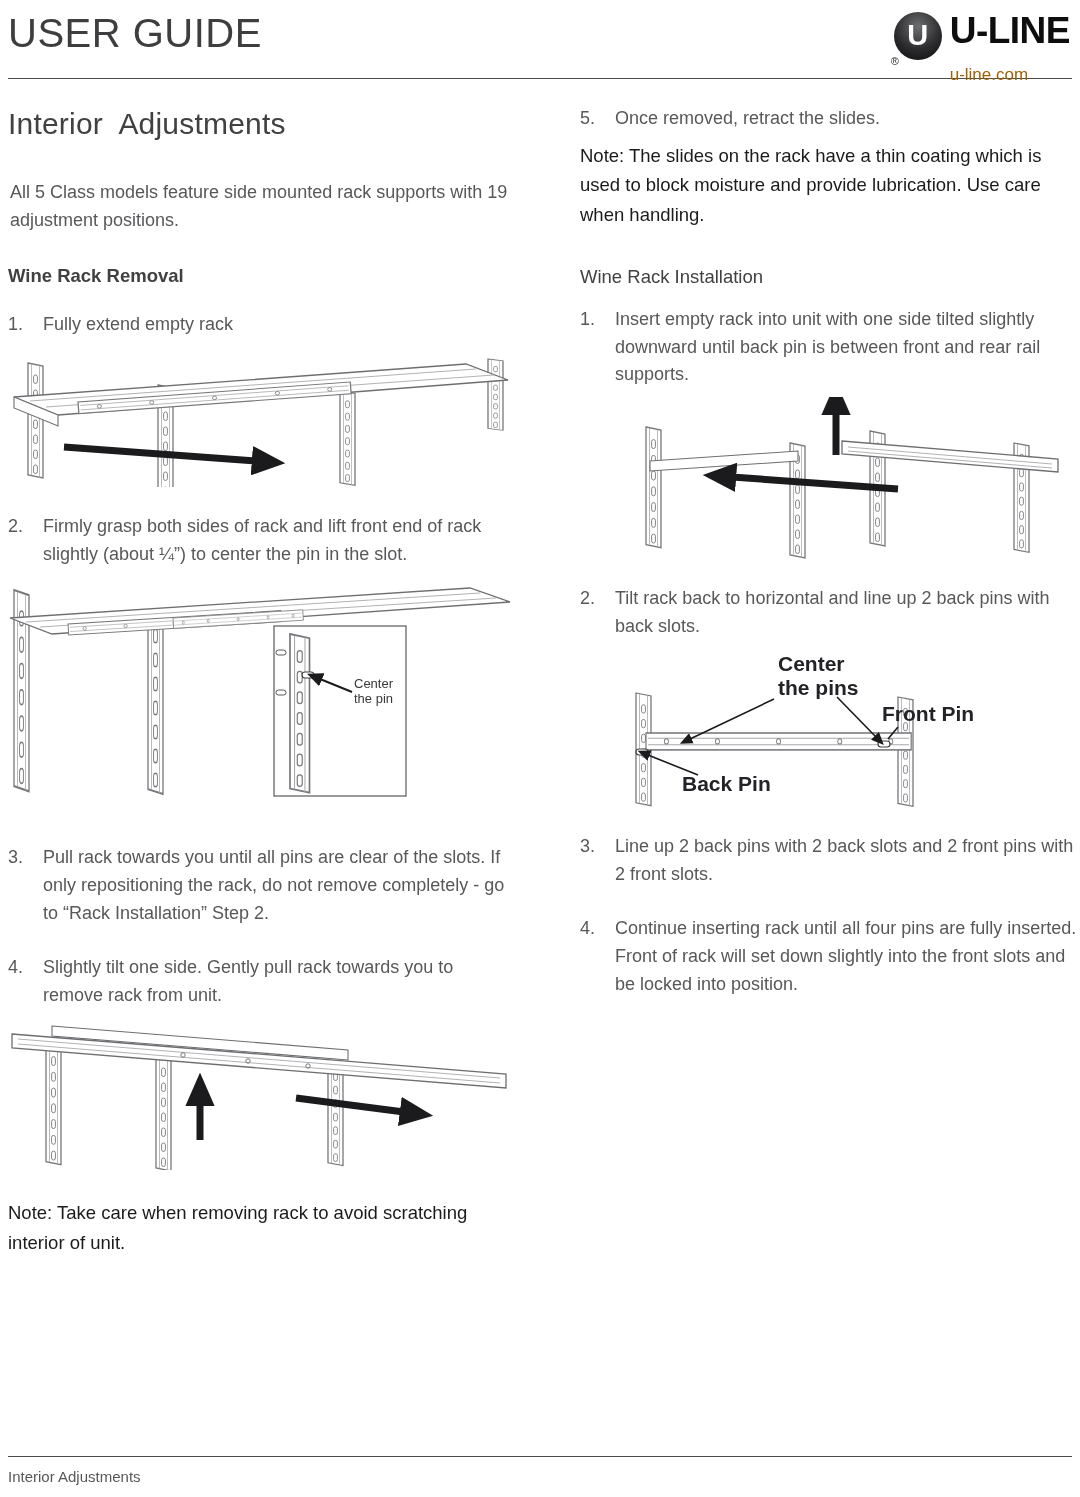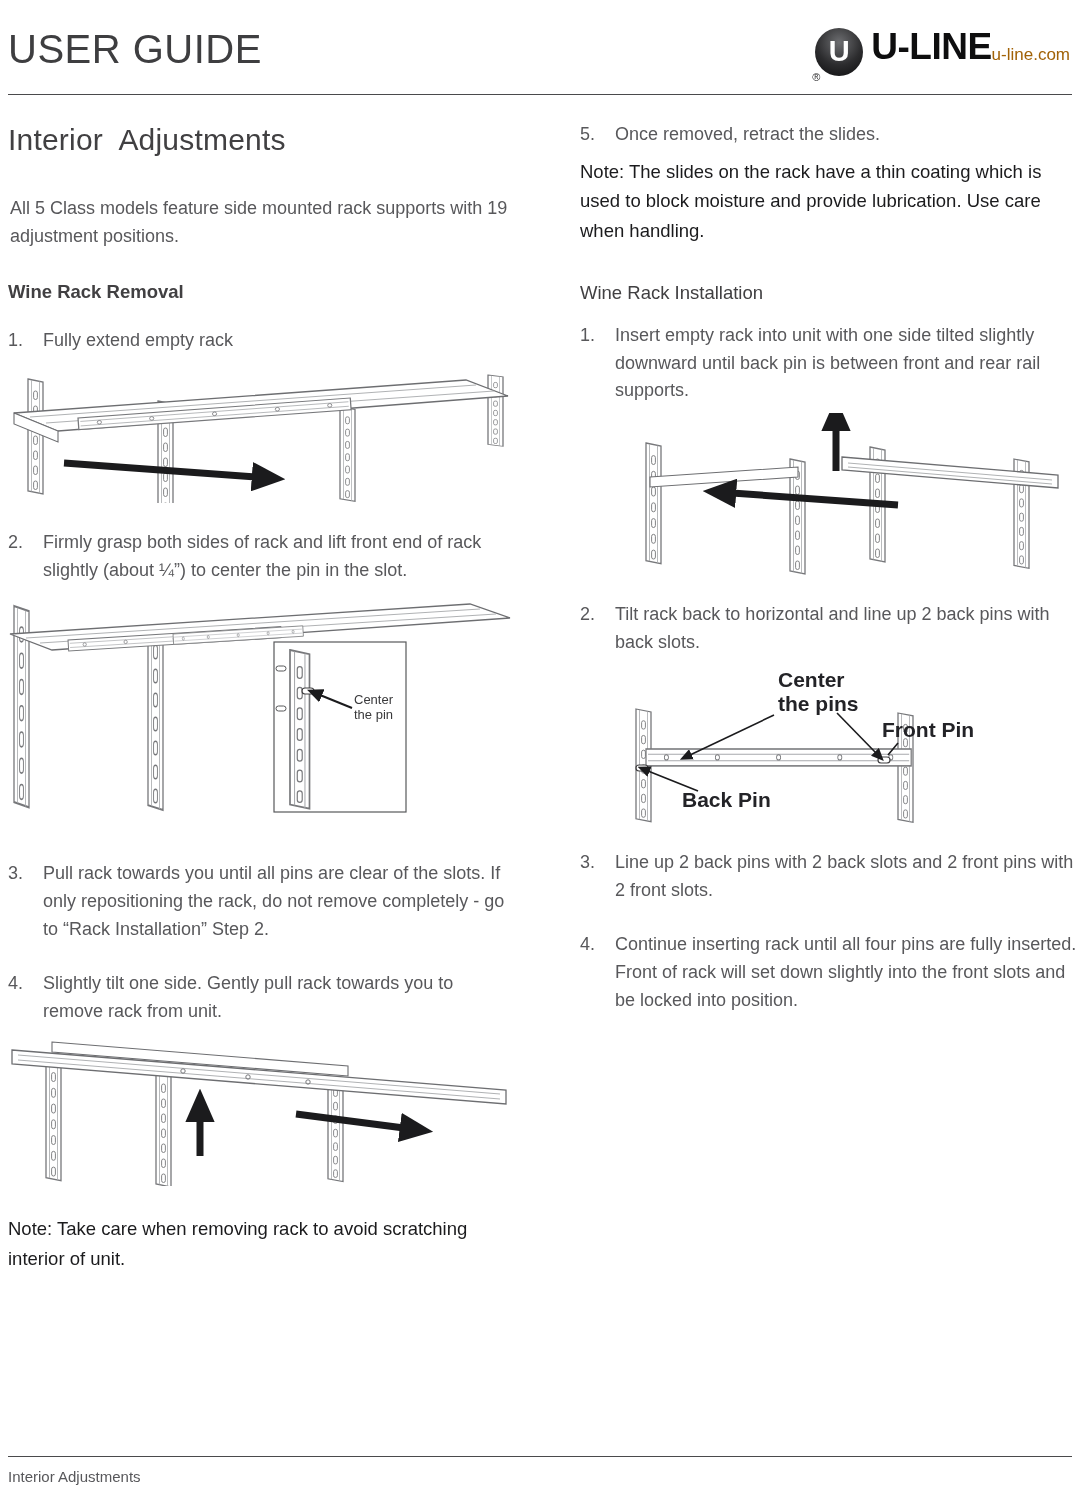--- a/index.html
+++ b/index.html
@@ -2,33 +2,33 @@
 <html style="--body-text: #58585b; --heading-text: #414042; --note-text: #1b1b1d; --rule: #4a4a4c;"><head>
 <meta charset="utf-8">
 <style>
   html,body{margin:0;padding:0;}
   body{
     width:1080px;height:1497px;overflow:hidden;background:#ffffff;
     font-family:"Liberation Sans","DejaVu Sans",sans-serif;
     color:var(--body-text,#58585b);
     position:relative;
   }
-  .page{padding:28px 8px 0;height:100%;position:relative;box-sizing:border-box;}
+  .page{padding:12px 8px 0;height:100%;position:relative;box-sizing:border-box;}
 
   
   .header{display:flex;justify-content:space-between;align-items:flex-start;height:60px;}
   .guide-title{font-size:40px;line-height:1.05;color:#3e3e40;letter-spacing:0.5px;font-weight:400;}
   .logo{display:flex;align-items:flex-start;gap:8px;margin-right:2px;}
   .logo-badge-wrap{position:relative;width:48px;height:48px;}
   .logo-badge{width:48px;height:48px;border-radius:50%;
     background:radial-gradient(circle at 50% 30%,#6d6e71 0%,#2c2c2e 55%,#0c0c0d 100%);
     display:flex;align-items:center;justify-content:center;}
   .logo-u{color:#fff;font-size:29px;font-weight:bold;transform:translateY(-1px);}
   .logo-reg{position:absolute;left:-3px;bottom:-7px;font-size:11px;color:#2c2c2e;}
-  .logo-right{display:flex;align-items:center;}
+  .logo-right{display:flex;flex-direction:column;align-items:flex-start;}
   .logo-brand{font-size:37px;font-weight:bold;letter-spacing:-0.5px;color:#0e0e0f;line-height:1;}
   .logo-site{font-size:17px;color:#a16207;margin-top:16px;}
   .header-rule{border:none;border-top:1.5px solid #4a4a4c;margin:6px 0 0;}
 
   
   .columns{display:flex;gap:64px;padding-top:26px;}
   .col-left{width:508px;flex:none;}
   .col-right{width:500px;flex:none;}
 
   .page-title{font-size:30px;font-weight:400;color:#414042;margin:2px 0 38px;

